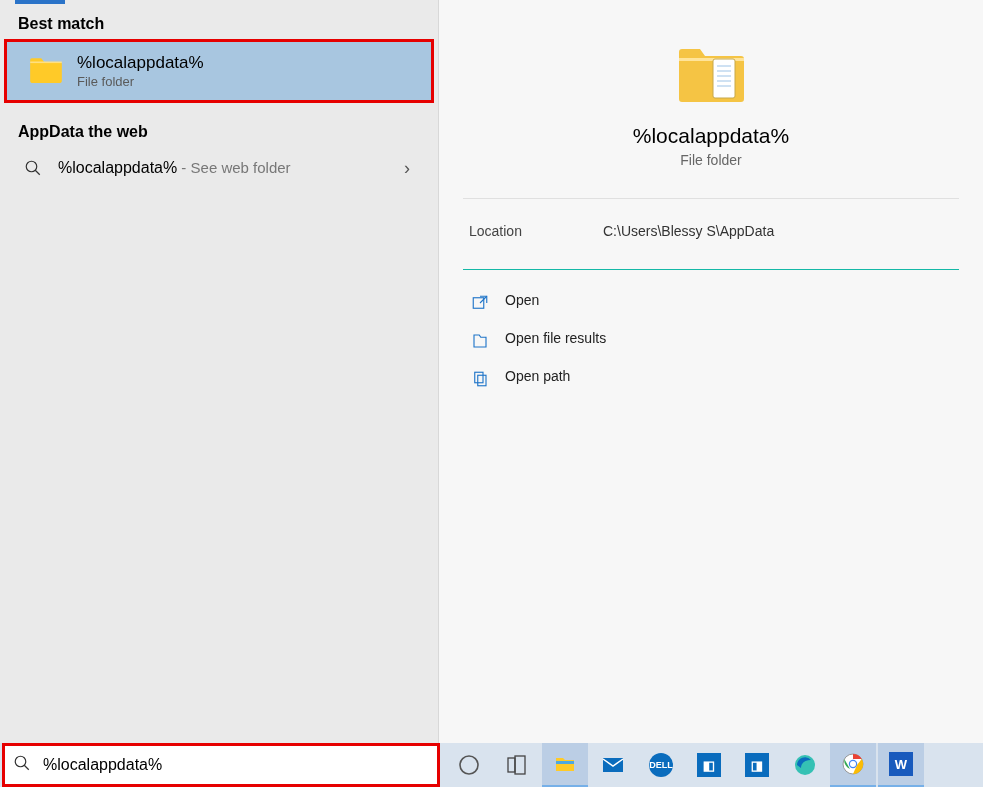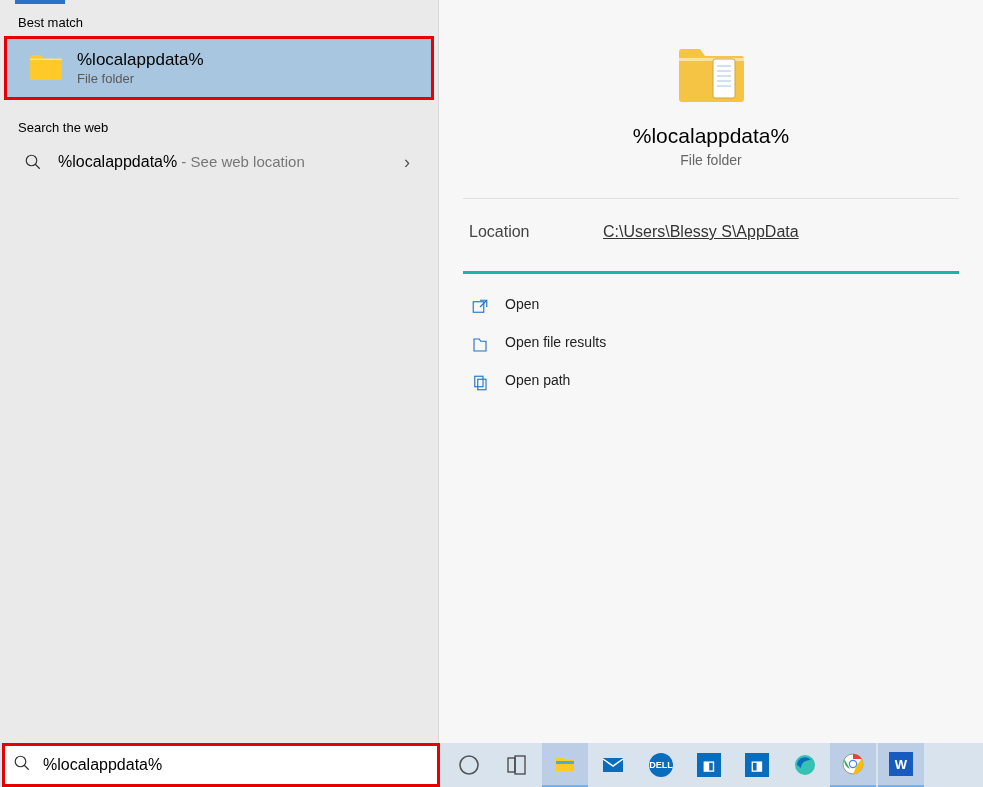--- a/index.html
+++ b/index.html
@@ -6,21 +6,21 @@
     html,body { width: 983px; height: 787px; overflow: hidden; background: #e8e8e8; }
 
     .container { display: flex; width: 983px; height: 751px; }
     .left-pane { width: 438px; background: #eaeaea; display: flex; flex-direction: column; }
     .right-pane { flex: 1; background: #f7f7f7; border-left: 1px solid #d8d8d8; }
 
     
     .tab-strip { height: 5px; display: flex; }
     .tab-active { width: 50px; height: 4px; background: #2a73c8; margin-left: 15px; }
 
-    .section-header { font-size: 13px; font-weight: 400; color: #000; padding: 10px 18px 6px; }
+    .section-header { font-size: 16px; font-weight: 700; color: #000; padding: 10px 18px 6px; }
 
     .result-row { display: flex; align-items: center; padding: 10px 14px 10px 20px; }
     .best-match-box { border: 3px solid #e60000; background: #a8c6e0; margin: 0 4px; }
     .best-match-box .icon-wrap { width: 38px; height: 38px; }
     .folder-big-icon svg { width: 38px; height: 38px; }
 
     .result-texts { margin-left: 12px; flex: 1; }
     .result-title { font-size: 17px; color: #000; }
     .result-sub { font-size: 13px; color: #5a5a5a; margin-top: 1px; }
 
@@ -29,23 +29,23 @@
     .web-text { margin-left: 14px; font-size: 16px; color: #000; flex:1; }
     .web-suffix { color: #777; font-size: 15px; }
     .chevron { color: #555; font-size: 18px; margin-right:6px; }
 
     
     .preview-top { display:flex; flex-direction:column; align-items:center; padding: 40px 0 30px; border-bottom: 1px solid #e0e0e0; margin: 0 24px; }
     .preview-top svg { width: 72px; height: 64px; }
     .preview-title { font-size: 21px; color: #000; margin-top: 16px; }
     .preview-sub { font-size: 14px; color: #666; margin-top: 4px; }
 
-    .info-row { display:flex; padding: 24px 0 30px; margin: 0 24px; border-bottom: 3px solid #14b8a6; font-size:16px; }
+    .info-row { display:flex; padding: 24px 0 30px; margin: 0 24px; border-bottom: 1px solid #14b8a6; font-size:14px; }
     .info-label { width: 140px; color: #444; padding-left: 6px;}
-    .info-value { color: #333; text-decoration: underline; }
+    .info-value { color: #333; }
 
     .action-list { padding: 14px 0; margin: 0 24px; }
     .action-row { display:flex; padding: 8px 6px; font-size:14px; color:#222; }
     .action-row .action-icon { width: 22px; height: 22px; display:flex; align-items:center; justify-content:center; margin-right: 14px; }
     .action-row .action-icon svg { width: 18px; height: 18px; }
 
     
     .bottom-bar { position:absolute; left:0; bottom:0; width: 983px; height: 44px; background: #d9e3ee; display:flex; align-items:stretch; }
     .search-field { width: 438px; height: 44px; background: #fff; border: 3px solid #e60000; border-bottom-width:3px; display:flex; align-items:center; padding: 0 8px; margin-left: 2px; }
     .search-field .sicon { width: 22px; }
@@ -74,31 +74,31 @@
           <path fill="#ffca28" d="M4 10c0-1 1-2 2-2h12l4 5h20c1 0 2 1 2 2v22c0 1-1 2-2 2H6c-1 0-2-1-2-2z"></path>
           <path fill="#ffe082" d="M4 12h40v2H4z"></path>
         </svg>
       </div>
       <div class="result-texts">
         <div class="result-title">%localappdata%</div>
         <div class="result-sub">File folder</div>
       </div>
     </div>
 
-    <div class="section-header" style="margin-top:10px;">Search the web</div>
+    <div class="section-header" style="margin-top:10px;">AppData the web</div>
 
     <div class="web-row">
       <div class="search-glyph">
         <svg viewBox="0 0 24 24" width="18" height="18">
             <circle cx="10" cy="10" r="7" fill="none" stroke="#333" stroke-width="1.6"></circle>
             <line x1="15" y1="15" x2="21" y2="21" stroke="#333" stroke-width="1.6"></line>
           </svg>
       </div>
       <div class="web-text">
-        <span>%localappdata%</span><span class="web-suffix"> - See web location</span>
+        <span>%localappdata%</span><span class="web-suffix"> - See web folder</span>
       </div>
       <div class="chevron">›</div>
     </div>
   </div>
 
   <div class="right-pane">
     <div class="preview-top">
       <div>
         <svg viewBox="0 0 72 64">
           <path fill="#f5c444" d="M4 12c0-2 1-3 3-3h18l5 7h36c2 0 3 1 3 3v40c0 2-1 3-3 3H7c-2 0-3-1-3-3z"></path>

